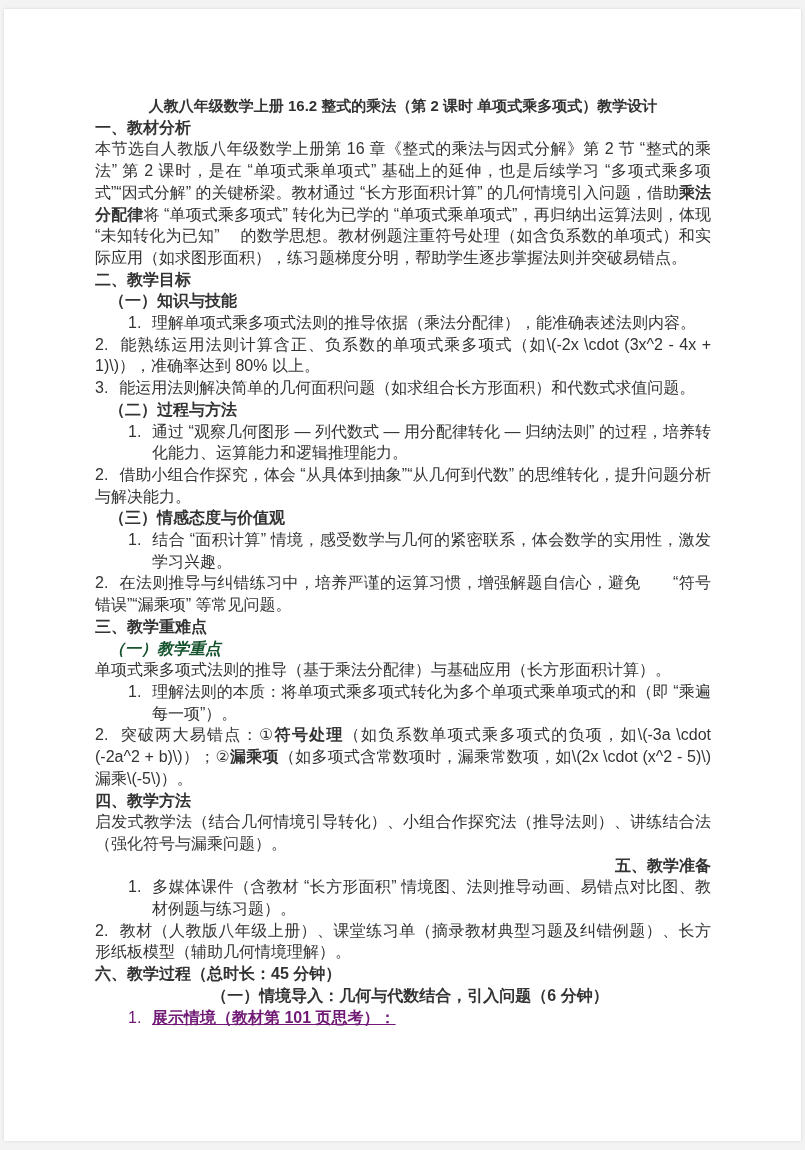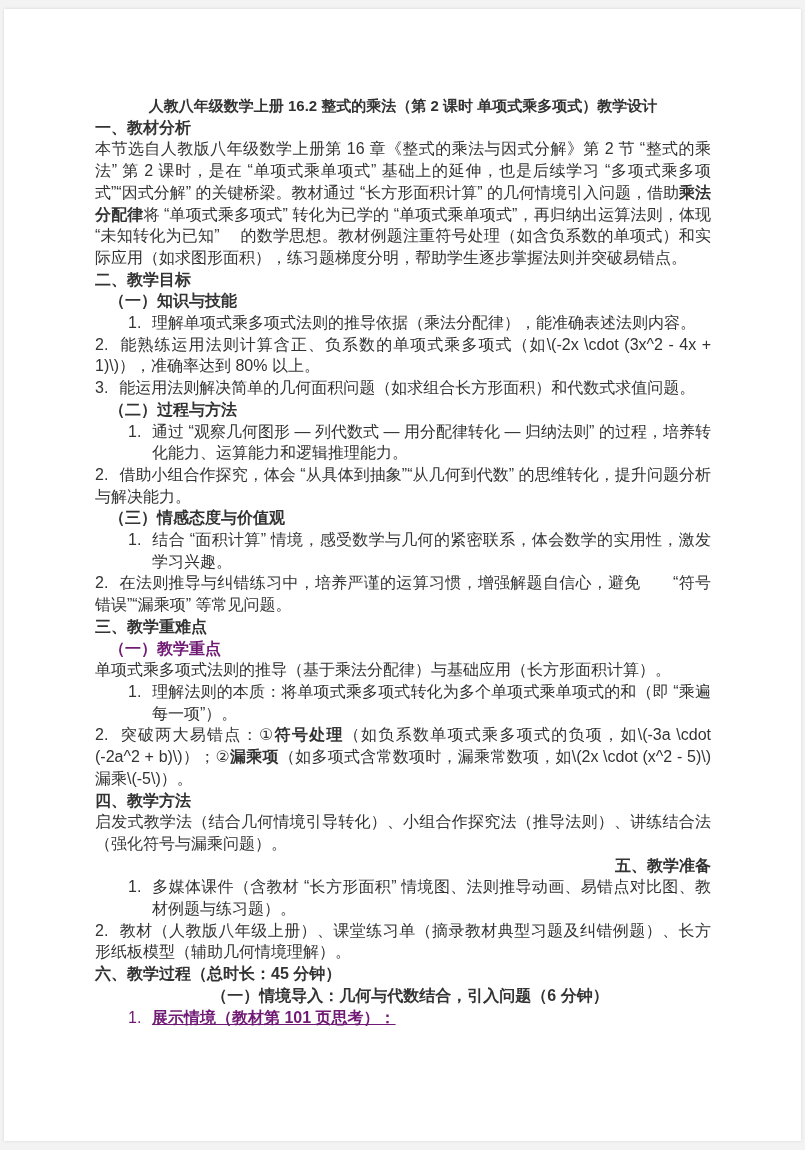--- a/index.html
+++ b/index.html
@@ -56,21 +56,21 @@
       <div class="blk li" style="color: rgb(51, 51, 51);"><span class="num">1.</span><span>理解单项式乘多项式法则的推导依据（乘法分配律），能准确表述法则内容。</span></div>
       <div class="blk p" style="color: rgb(51, 51, 51);"><span class="num">2.</span><span>能熟练运用法则计算含正、负系数的单项式乘多项式（如\(-2x  \cdot  (3x^2  -  4x  + 1)\)），准确率达到 80% 以上。</span></div>
       <div class="blk p" style="color: rgb(51, 51, 51);"><span class="num">3.</span><span>能运用法则解决简单的几何面积问题（如求组合长方形面积）和代数式求值问题。</span></div>
       <div class="blk h2" style="color: rgb(51, 51, 51);"><span class="b">（二）过程与方法</span></div>
       <div class="blk li" style="color: rgb(51, 51, 51);"><span class="num">1.</span><span>通过 “观察几何图形 — 列代数式 — 用分配律转化 — 归纳法则” 的过程，培养转化能力、运算能力和逻辑推理能力。</span></div>
       <div class="blk p" style="color: rgb(51, 51, 51);"><span class="num">2.</span><span>借助小组合作探究，体会 “从具体到抽象”“从几何到代数” 的思维转化，提升问题分析与解决能力。</span></div>
       <div class="blk h2" style="color: rgb(51, 51, 51);"><span class="b">（三）情感态度与价值观</span></div>
       <div class="blk li" style="color: rgb(51, 51, 51);"><span class="num">1.</span><span>结合 “面积计算” 情境，感受数学与几何的紧密联系，体会数学的实用性，激发学习兴趣。</span></div>
       <div class="blk p" style="color: rgb(51, 51, 51);"><span class="num">2.</span><span>在法则推导与纠错练习中，培养严谨的运算习惯，增强解题自信心，避免　　“符号错误”“漏乘项” 等常见问题。</span></div>
       <div class="blk h1" style="color: rgb(51, 51, 51);"><span class="b">三、教学重难点</span></div>
-      <div class="blk h2" style="color: #701a75;"><span class="b">（一）教学重点</span></div>
+      <div class="blk h2" style="color: #14532d; font-style: italic;"><span class="b">（一）教学重点</span></div>
       <div class="blk p" style="color: rgb(51, 51, 51);"><span>单项式乘多项式法则的推导（基于乘法分配律）与基础应用（长方形面积计算）。</span></div>
       <div class="blk li" style="color: rgb(51, 51, 51);"><span class="num">1.</span><span>理解法则的本质：将单项式乘多项式转化为多个单项式乘单项式的和（即 “乘遍每一项”）。</span></div>
       <div class="blk p" style="color: rgb(51, 51, 51);"><span class="num">2.</span><span>突破两大易错点：①</span><span class="b">符号处理</span><span>（如负系数单项式乘多项式的负项，如\(-3a   \cdot   (-2a^2 + b)\)）；②</span><span class="b">漏乘项</span><span>（如多项式含常数项时，漏乘常数项，如\(2x \cdot (x^2 - 5)\)漏乘\(-5\)）。</span></div>
       <div class="blk h1" style="color: rgb(51, 51, 51);"><span class="b">四、教学方法</span></div>
       <div class="blk p" style="color: rgb(51, 51, 51);"><span>启发式教学法（结合几何情境引导转化）、小组合作探究法（推导法则）、讲练结合法（强化符号与漏乘问题）。</span></div>
       <div class="blk h1" style="color: rgb(51, 51, 51); text-align: right;"><span class="b">五、教学准备</span></div>
       <div class="blk li" style="color: rgb(51, 51, 51);"><span class="num">1.</span><span>多媒体课件（含教材 “长方形面积” 情境图、法则推导动画、易错点对比图、教材例题与练习题）。</span></div>
       <div class="blk p" style="color: rgb(51, 51, 51);"><span class="num">2.</span><span>教材（人教版八年级上册）、课堂练习单（摘录教材典型习题及纠错例题）、长方形纸板模型（辅助几何情境理解）。</span></div>
       <div class="blk h1" style="color: rgb(51, 51, 51);"><span class="b">六、教学过程（总时长：45 分钟）</span></div>
       <div class="blk h2" style="color: rgb(51, 51, 51); text-align: center;"><span class="b">（一）情境导入：几何与代数结合，引入问题（6 分钟）</span></div>

